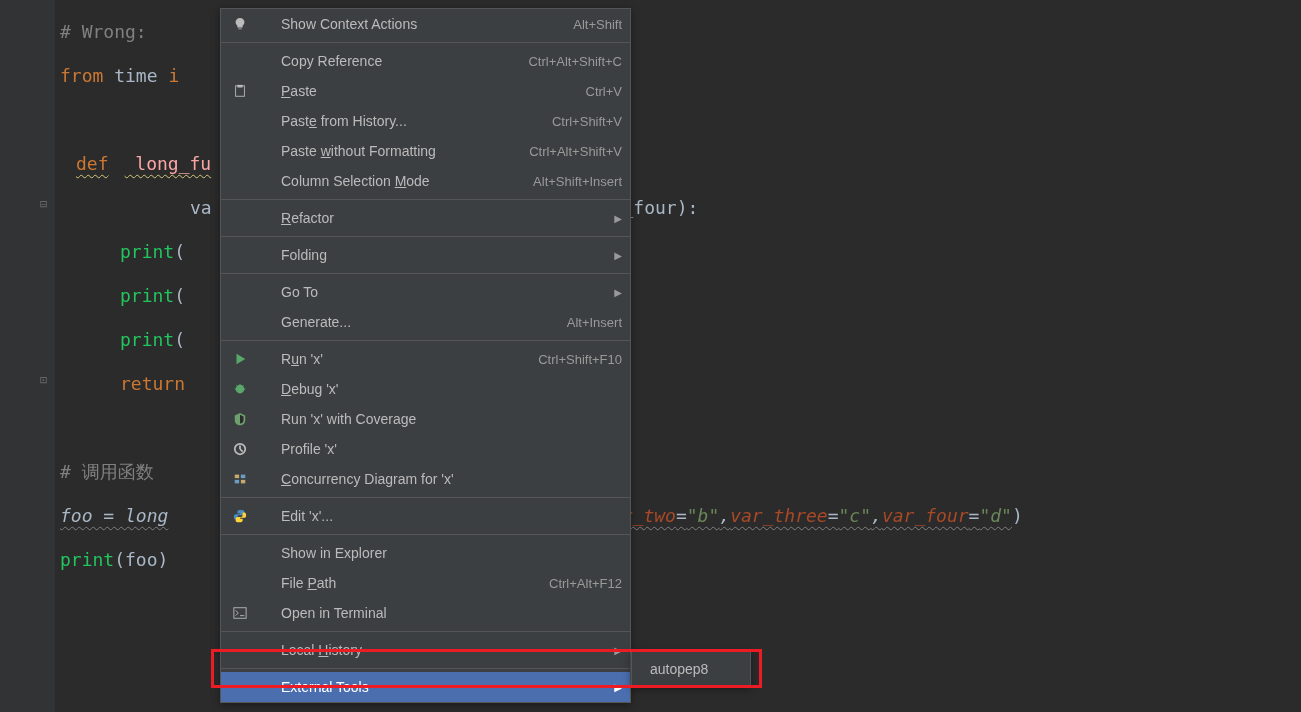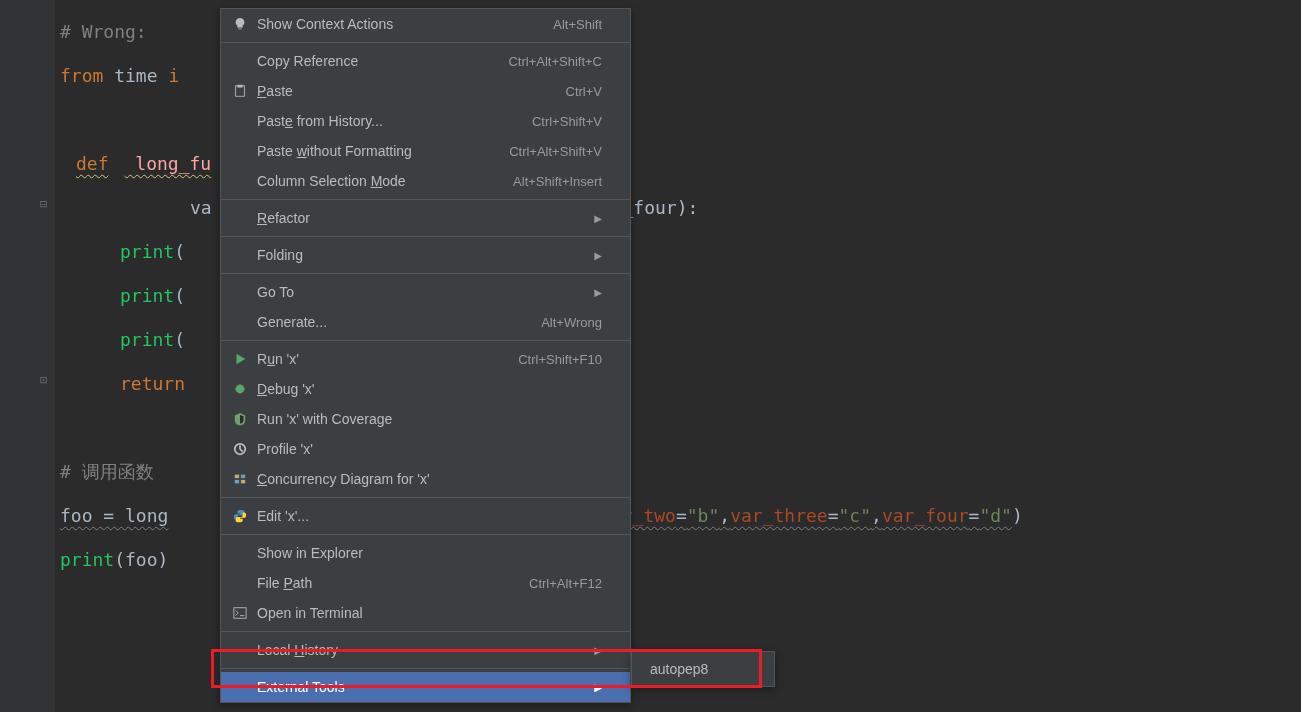--- a/index.html
+++ b/index.html
@@ -25,41 +25,42 @@
   height: 100%;
   background: #313335;
 }
 .comment { color: #808080; text-align: center; }
 .keyword { color: #cc7832; }
 .funcname { color: #fca5a5; }
 .string { color: #6a8759; }
 .param { color: #aa4926; }
 .funccall { color: #22c55e; }
 .default { color: #a9b7c6; }
-.wavy { text-decoration: underline wavy #808080 1px; text-underline-offset: 4px; }
+.wavy { text-decoration: underline wavy #808080 1px; text-underline-offset: 4px; font-style: italic; }
 .wavy-yellow { text-decoration: underline wavy #d4c87a 1px; text-underline-offset: 4px; margin-left: 16px; }
 
 .context-menu {
   position: absolute;
   left: 220px;
   top: 8px;
   width: 411px;
   background: #3c3f41;
   border: 1px solid #555;
   box-shadow: 0 2px 8px rgba(0,0,0,0.4);
   font-family: 'Segoe UI', Arial, sans-serif;
   font-size: 14px;
   color: #bbbbbb;
 }
 .menu-item {
   display: flex;
   align-items: center;
   height: 30px;
-  padding: 0 28px 0 8px;
+  padding: 0 8px 0 8px;
   cursor: pointer;
+  gap: 24px;
 }
 .menu-item.highlighted { background: #4b6eaf; color: #fff; }
 .menu-icon {
   width: 22px;
   height: 18px;
   display: inline-flex;
   align-items: center;
   justify-content: center;
   margin-right: 6px;
   flex-shrink: 0;
@@ -68,21 +69,21 @@
 .menu-shortcut { color: #999; font-size: 13px; margin-left: 20px; }
 .menu-arrow { margin-left: auto; font-size: 10px; color: #999; }
 .menu-item.highlighted .menu-arrow { color: #fff; }
 .menu-sep { height: 1px; background: #555; margin: 3px 0; }
 u { text-decoration: underline; }
 
 .submenu {
   position: absolute;
   left: 631px;
   top: 651px;
-  width: 144px;
+  width: 120px;
   background: #3c3f41;
   border: 1px solid #555;
   box-shadow: 0 2px 8px rgba(0,0,0,0.4);
   font-family: 'Segoe UI', Arial, sans-serif;
   font-size: 14px;
   color: #bbbbbb;
 }
 .submenu-item {
   height: 34px;
   display: flex;
@@ -190,21 +191,21 @@
     </div>
     <div class="menu-sep"></div>
     <div class="menu-item">
       <span class="menu-icon"></span>
       <span class="menu-label">Go To</span>
       <span class="menu-arrow">▶</span>
     </div>
     <div class="menu-item">
       <span class="menu-icon"></span>
       <span class="menu-label">Generate...</span>
-      <span class="menu-shortcut">Alt+Wrong</span>
+      <span class="menu-shortcut">Alt+Insert</span>
     </div>
     <div class="menu-sep"></div>
     <div class="menu-item">
       <span class="menu-icon">
         <svg width="14" height="14" viewBox="0 0 16 16">
           <path fill="#59a869" d="M4 2l10 6-10 6z"></path>
         </svg>
       </span>
       <span class="menu-label">R<u>u</u>n 'x'</span>
       <span class="menu-shortcut">Ctrl+Shift+F10</span>

